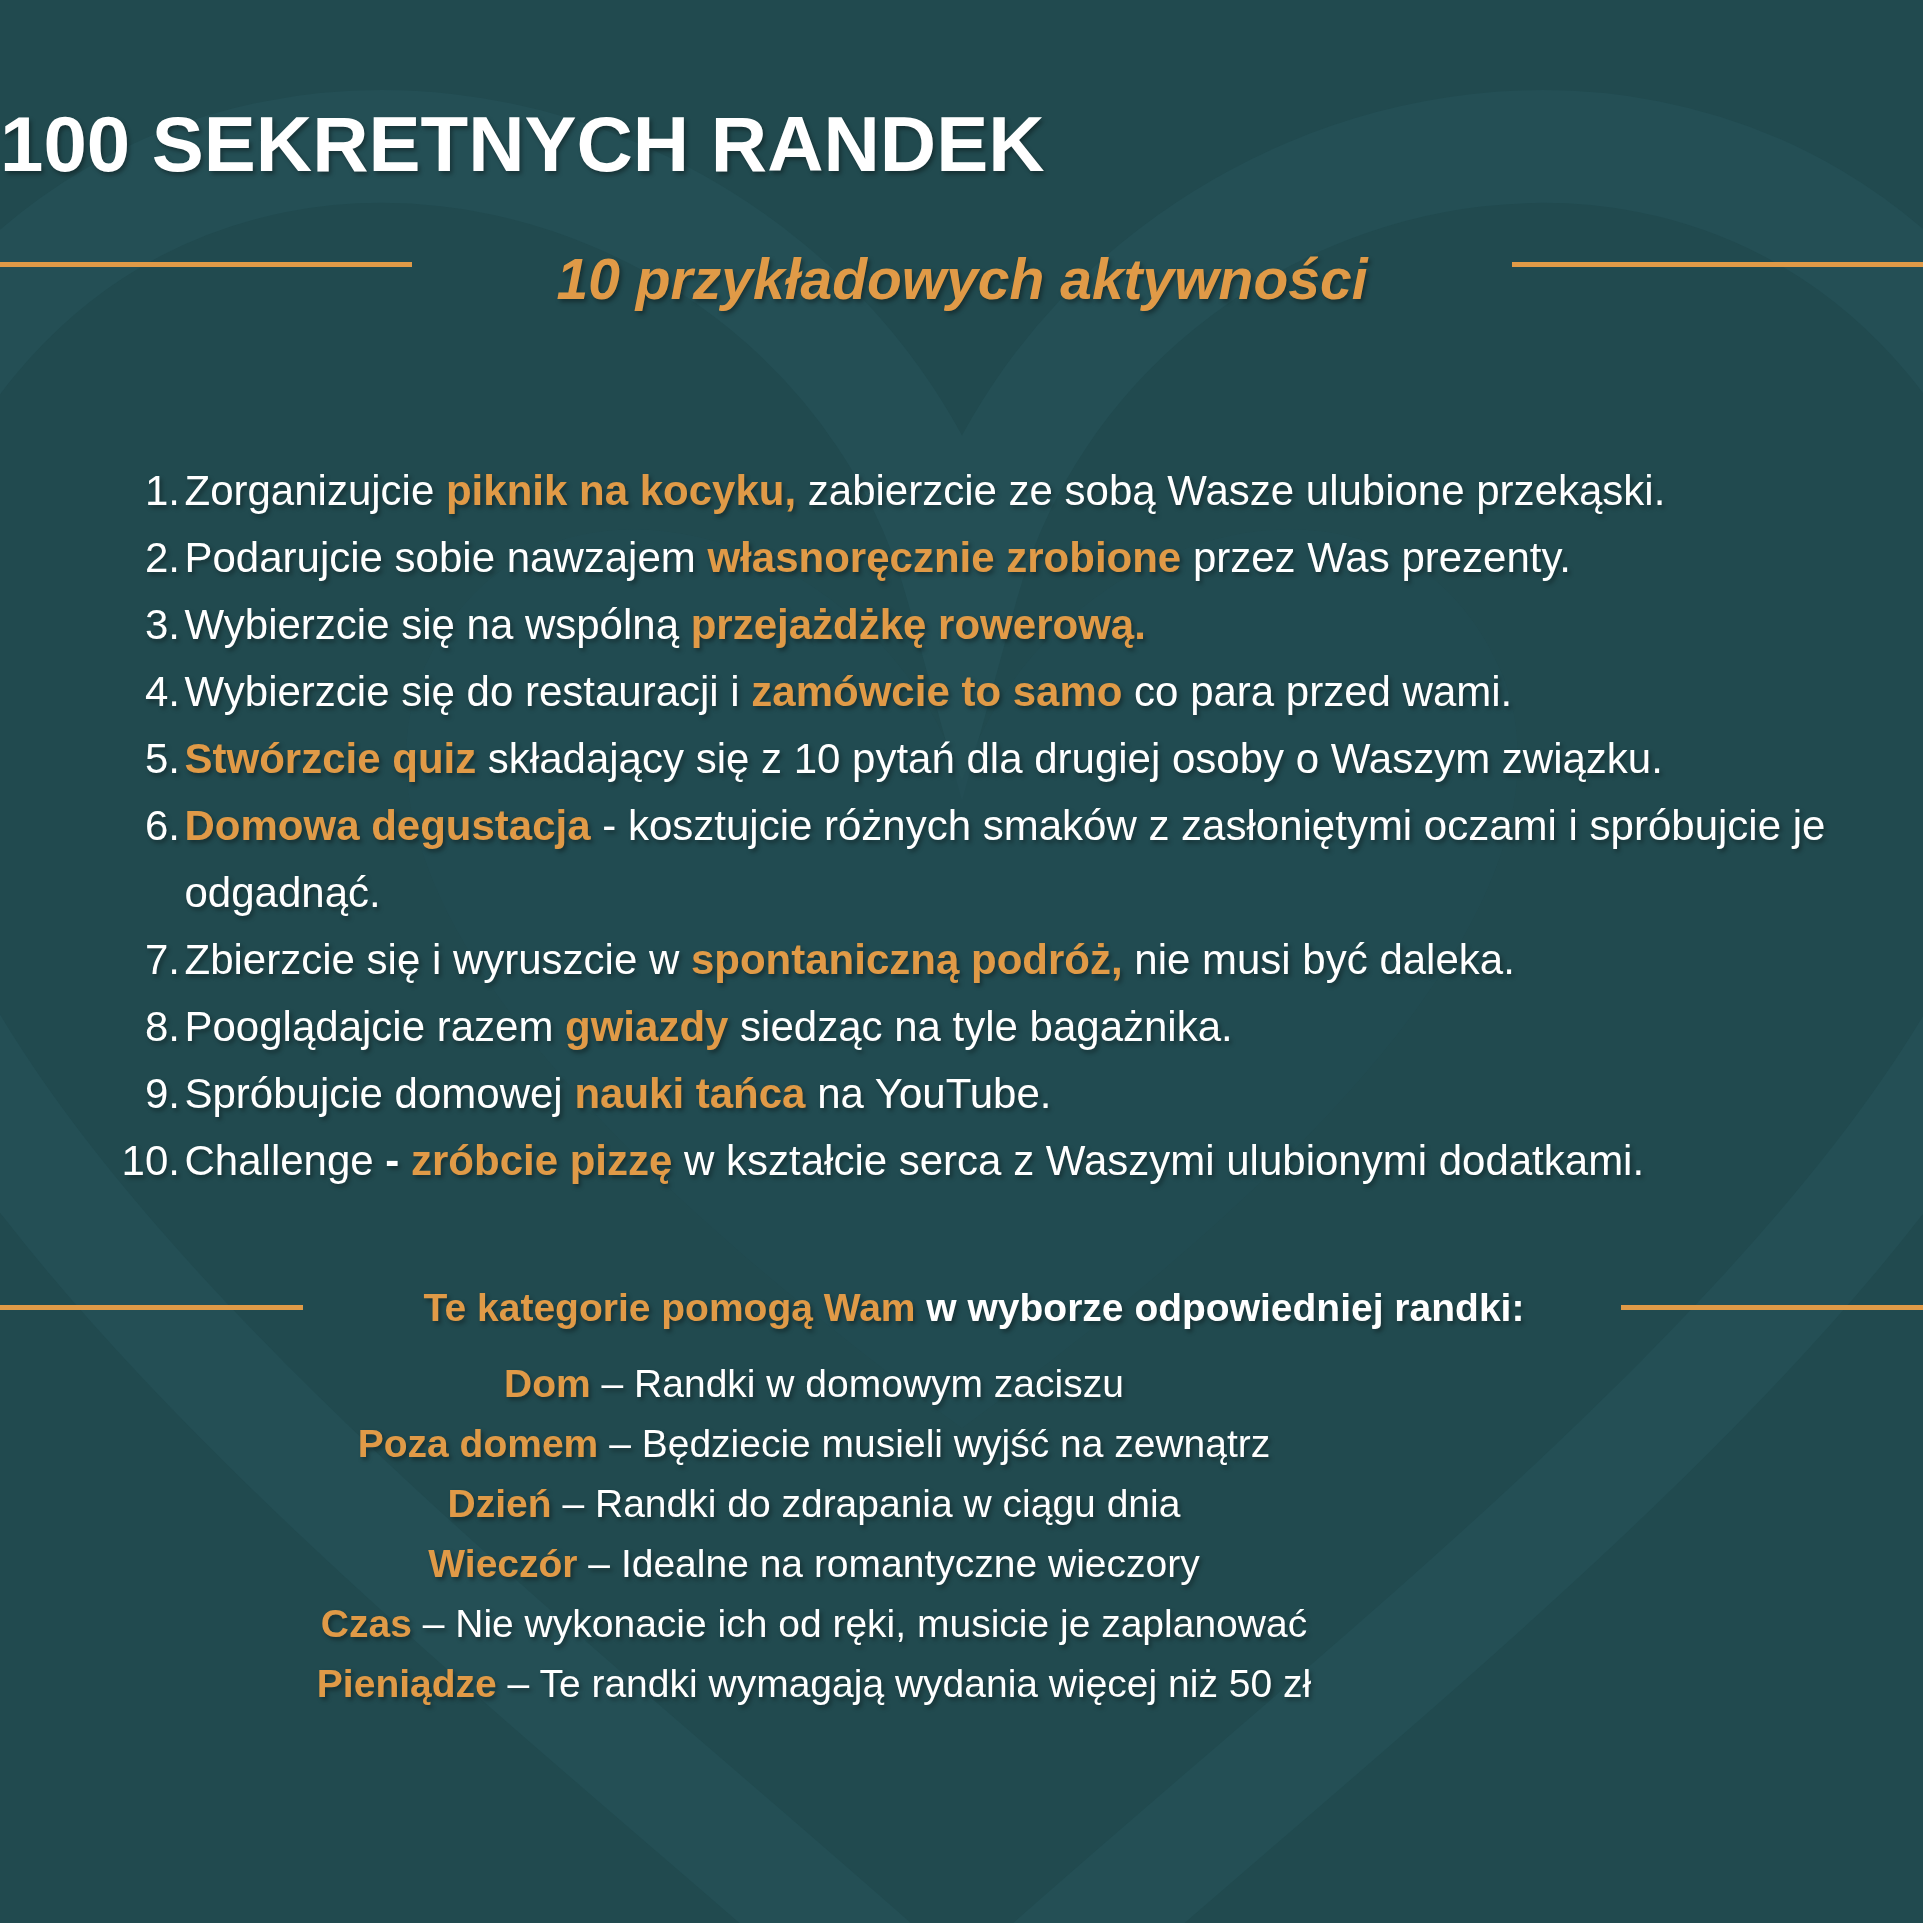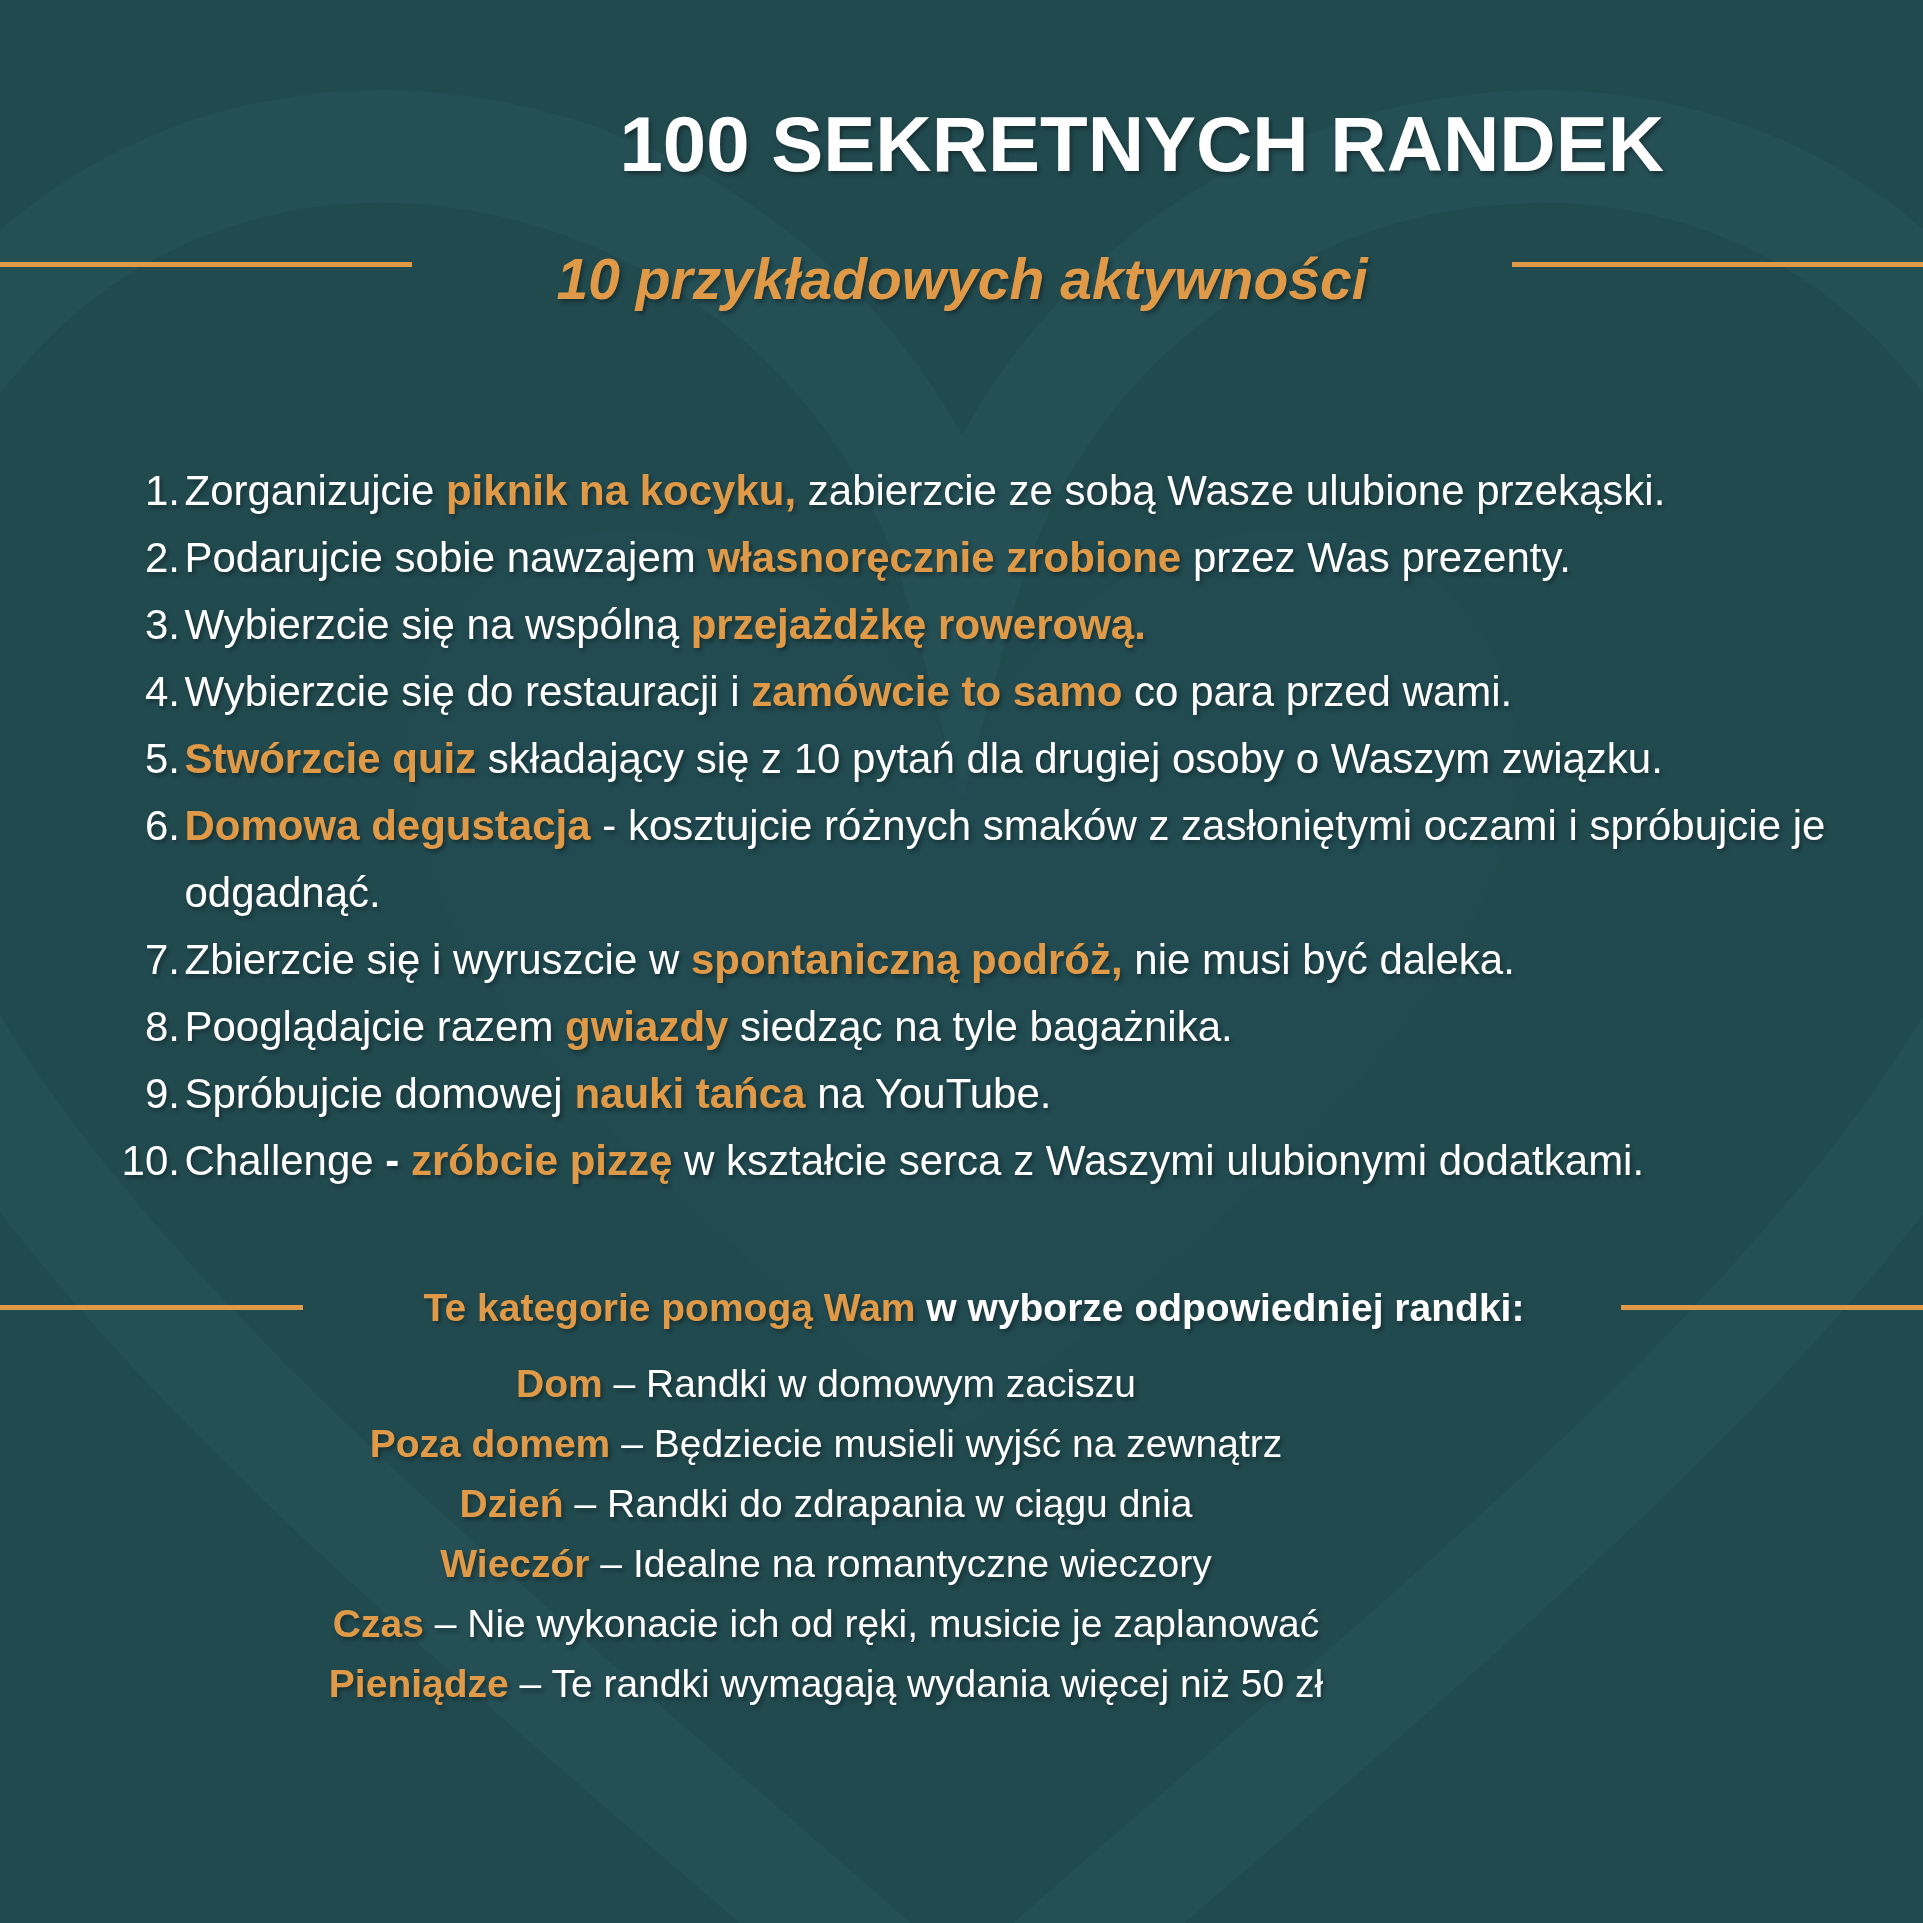--- a/index.html
+++ b/index.html
@@ -9,21 +9,21 @@
     font-family: "Liberation Sans", "DejaVu Sans", sans-serif;
     color: #FFFFFF;
     position: relative;
   }
   .bg-shape { position: absolute; inset: 0; z-index: 0; }
   .content { position: absolute; inset: 0; z-index: 1; }
   .shadow { text-shadow: 2.3px 3px 4.5px rgba(0,0,0,0.35); }
 
   .title {
     position: absolute; top: 105px; left: 0; width: 1664px;
-    text-align: right; font-weight: bold; font-size: 78px; letter-spacing: 0px;
+    text-align: left; font-weight: bold; font-size: 78px; letter-spacing: 0px;
     line-height: 1; color: #FFFFFF;
   }
   .subtitle {
     position: absolute; top: 239px; left: 0; width: 1924px;
     text-align: center; font-weight: bold; font-style: italic; font-size: 57px;
     line-height: 1; color: #E09A47; margin-top: 12px;
   }
   .rule { position: absolute; height: 4.5px; background: #E09A47; }
 
   .list {
@@ -34,21 +34,21 @@
   .num { width: 180px; text-align: right; flex: none; }
   .txt { flex: 1; padding-left: 4.5px; padding-right: 32px; }
   .hl { color: #E09A47; font-weight: bold; }
   .dash-bold { font-weight: bold; }
 
   .cat-header {
     position: absolute; top: 1284px; left: 0; width: 1924px;
     text-align: center; font-size: 39px; font-weight: bold; line-height: 48px; padding-left: 12px;
   }
   .cats {
-    position: absolute; top: 1354px; left: 12px; width: 1628px;
+    position: absolute; top: 1354px; left: 0; width: 1628px;
     text-align: center; font-size: 39px; line-height: 60px; margin: 0; padding: 0; list-style: none;
   }
   .cat-name { color: #E09A47; font-weight: bold; }
 </style>
 </head>
 <body>
 
 <svg class="bg-shape" width="1924" height="1924" viewBox="0 0 2560 2560">
   <path d="M1280 780 C 1100 120, 120 -80, -180 700 C -420 1400, 600 2100, 1280 2720 C 1960 2100, 2980 1400, 2740 700 C 2440 -80, 1460 120, 1280 780 Z" fill="none" stroke="#244F55" stroke-width="150"></path>
   <path d="M1280 1040 C 1170 700, 700 560, 560 900 C 440 1220, 900 1620, 1280 1900 C 1660 1620, 2120 1220, 2000 900 C 1860 560, 1390 700, 1280 1040 Z" fill="#234D53" opacity="0.55"></path>

